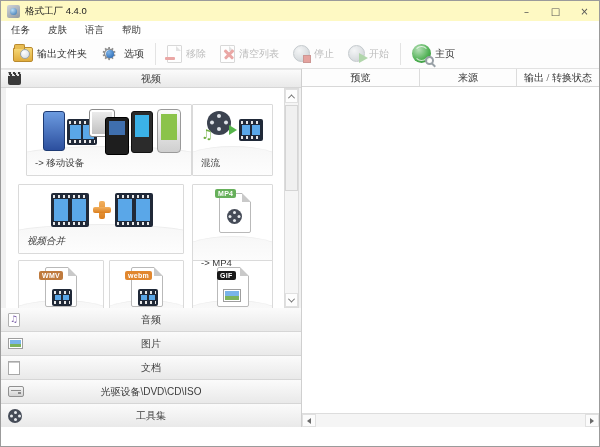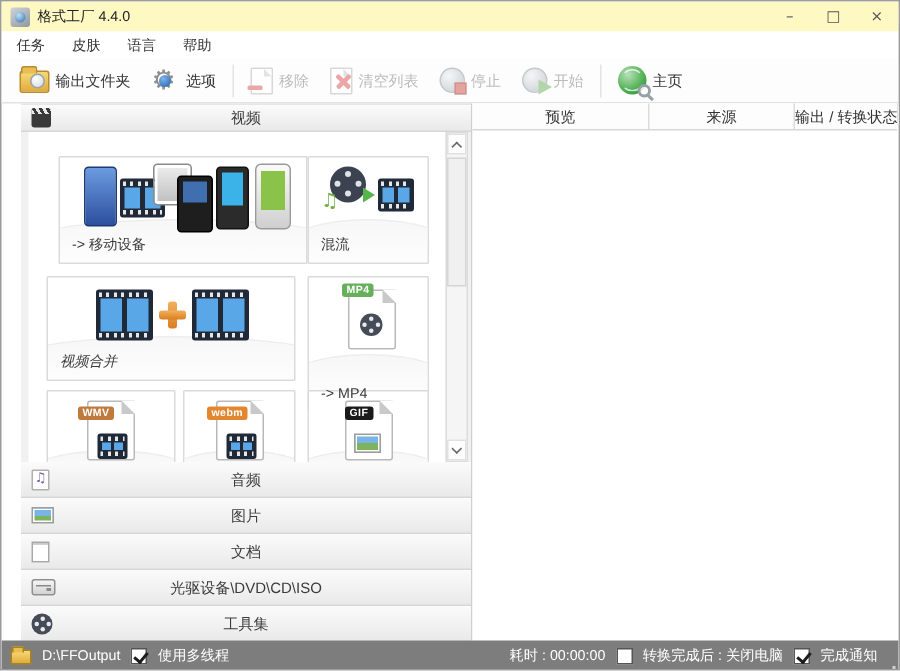--- a/index.html
+++ b/index.html
@@ -59,21 +59,21 @@
   
   .ic-globe { width:19px; height:19px; border-radius:50%;
     background:radial-gradient(circle at 35% 30%,#b8e0b9,#4caf50 60%,#2e7d32); }
   .ic-globe::before { content:""; position:absolute; inset:2px; border-radius:50%;
     border:1px solid rgba(255,255,255,.75); border-left-color:transparent; border-right-color:transparent; }
   .mag { position:absolute; right:-3px; bottom:-2px; width:9px; height:9px; border:2px solid #98a0a6;
     border-radius:50%; background:rgba(255,255,255,.85); }
   .mag::after { content:""; position:absolute; right:-4px; bottom:-3px; width:5px; height:2px;
     background:#98a0a6; transform:rotate(45deg); }
   
-  .main { display:flex; height:358px;margin-left:13px; }
+  .main { display:flex; height:358px; }
   .left-panel { width:301px; background:#f1f1f1; border-right:1px solid #cfcfcf;
     display:flex; flex-direction:column; }
   .sec { position:relative; display:flex; align-items:center; justify-content:center;
     background:linear-gradient(#fbfbfb,#e9e9e9); border-bottom:1px solid #d6d6d6; flex:1; }
   .sec.hdr { flex:none; height:19px; border-top:1px solid #e6e6e6; }
   .sec .sec-ic { position:absolute; left:7px; }
   .sec-label { font-size:10px; color:#3c3c3c; }
   
   .ic-clap { width:13px; height:13px; background:#3a3a3a; border-radius:2px; }
   .ic-clap::before { content:""; position:absolute; top:0; left:0; right:0; height:4px;
@@ -150,21 +150,21 @@
     border:1px solid #dcdcdc; }
   .vs-btn { position:absolute; left:0; width:13px; height:14px; background:#fdfdfd; border:1px solid #e0e0e0;
     display:flex; align-items:center; justify-content:center; }
   .vs-btn.up { top:0; } .vs-btn.down { bottom:0; }
   .chev { width:5px; height:5px; border-right:1px solid #6a6a6a; border-bottom:1px solid #6a6a6a; }
   .chev.up { transform:rotate(-135deg) translate(-1px,-1px); }
   .chev.down { transform:rotate(45deg) translate(-1px,-1px); }
   .vs-thumb { position:absolute; left:0; top:16px; width:13px; height:86px; background:#f0f0f0;
     border:1px solid #d5d5d5; }
   
-  .right-panel { flex:1; display:flex; flex-direction:row; background:#fff; }
+  .right-panel { flex:1; display:flex; flex-direction:column; background:#fff;font-family:Liberation Serif, serif; }
   .list-header { display:flex; height:18px; flex:none; border-bottom:1px solid #d8d8d8; background:#fdfdfd; }
   .col { display:flex; align-items:center; justify-content:center; border-right:1px solid #dcdcdc;
     font-size:10px; color:#333; }
   .col.c1 { width:118px; } .col.c2 { width:97px; } .col.c3 { flex:1; border-right:none; }
   .list-body { flex:1; background:#fff; }
   .hscroll { flex:none; height:14px; display:flex; background:#f5f5f5; border-top:1px solid #ddd; }
   .hs-btn { width:14px; height:100%; background:#fbfbfb; border:1px solid #e0e0e0;
     display:flex; align-items:center; justify-content:center; flex:none; }
   .hs-track { flex:1; }
   .tri-l { width:0; height:0; border-top:3px solid transparent; border-bottom:3px solid transparent;
@@ -373,28 +373,14 @@
             <span class="tri-l"></span>
           </div>
         <div class="hs-track"></div>
         <div class="hs-btn">
             <span class="tri-r"></span>
           </div>
       </div>
     </div>
   </div>
 
-  <div class="statusbar">
-    <span class="sb-folder"></span>
-    <span>D:\FFOutput</span>
-    <span class="cb checked"></span>
-    <span>使用多线程</span>
-    <div class="sb-right">
-      <span>耗时 : 00:00:00</span>
-      <span class="cb"></span>
-      <span>转换完成后 : 关闭电脑</span>
-      <span class="cb checked"></span>
-      <span>完成通知</span>
-    </div>
-    <span class="grip"></span>
-  </div>
 
 </div>
 
 </body></html>

